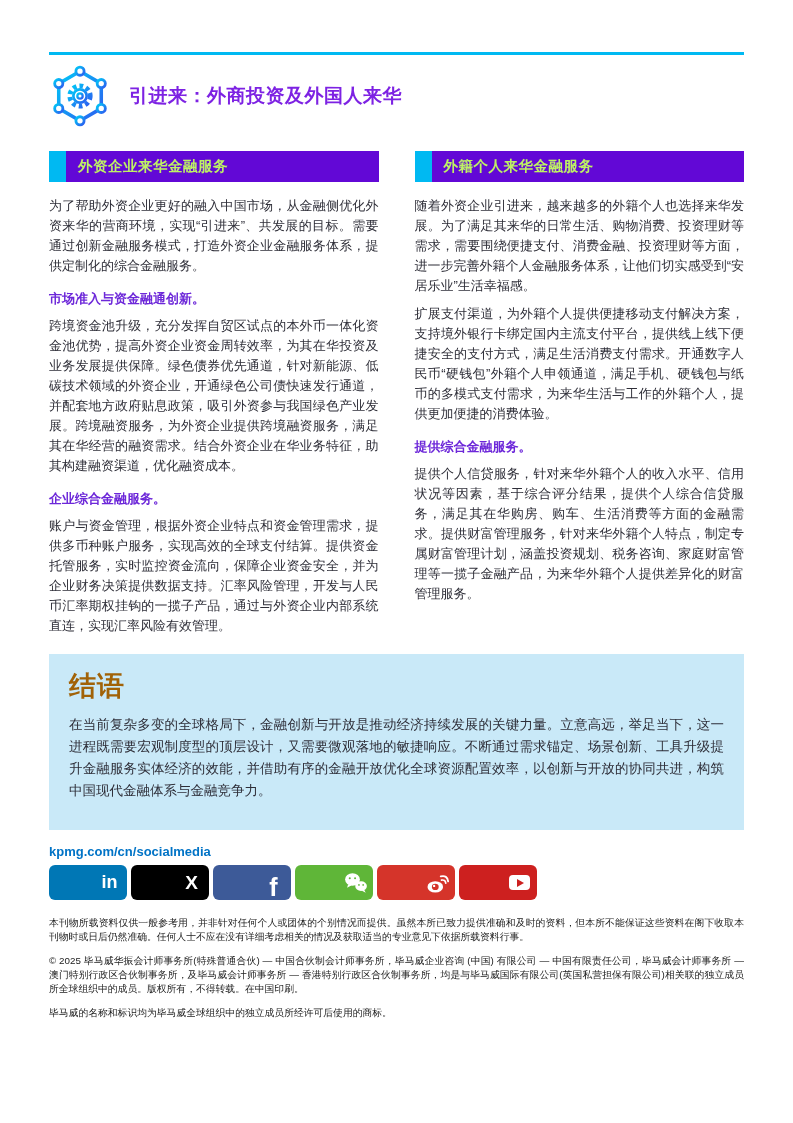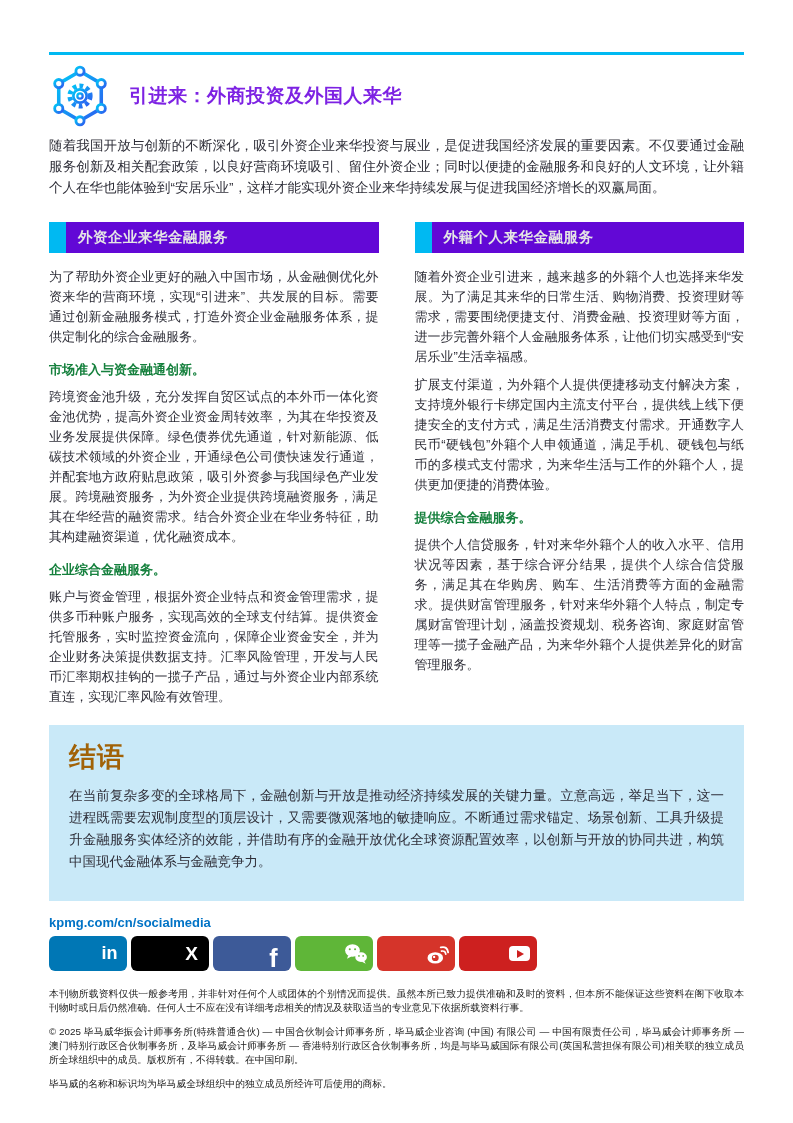--- a/index.html
+++ b/index.html
@@ -9,24 +9,24 @@
     color:#2e2e38;box-sizing:border-box;padding:0 40px;overflow:hidden;position:relative;
   }
   .top-rule{height:3px;background:#00b9f2;margin-top:52px;}
   .title-row{display:flex;align-items:center;gap:18px;margin-top:10px;height:62px;}
   .doc-title{font-size:19px;font-weight:bold;color:#7d22e3;letter-spacing:0.5px;}
   .intro{font-size:13.5px;line-height:21px;text-align:justify;margin-top:8px;}
 
   .cols{display:grid;grid-template-columns:1fr 1fr;column-gap:36px;margin-top:24px;}
   .col-header{background:#6208d6;height:31px;display:flex;align-items:center;}
   .col-header .accent{width:17px;height:31px;background:#00b9f2;flex:0 0 17px;}
-  .col-header .label{color:#e5e5e5;font-weight:bold;font-size:14.5px;padding-left:12px;letter-spacing:0.5px;}
+  .col-header .label{color:#bef264;font-weight:bold;font-size:14.5px;padding-left:12px;letter-spacing:0.5px;}
   .col p.body{font-size:13px;line-height:20px;text-align:justify;margin:14px 0 0 0;}
   .col p.body.after-sub{margin-top:8px;}
-  .col .sub{color:#15803d;font-weight:bold;font-size:13px;margin-top:14px;}
+  .col .sub{color:#6d28d9;font-weight:bold;font-size:13px;margin-top:14px;}
 
   .conclusion{background:#c9e9f8;margin-top:18px;padding:14px 20px 12px 20px;}
   .conclusion .c-title{font-size:27px;font-weight:bold;color:#a16207;letter-spacing:1px;}
   .conclusion p{font-size:13.5px;line-height:22px;text-align:justify;margin:10px 0 16px 0;color:#2e2e38;}
 
   .social-link{margin-top:14px;font-size:13px;font-weight:bold;color:#0073c6;text-decoration:none;display:inline-block;}
   .social-row{display:flex;gap:4px;margin-top:5px;}
   .sicon{width:35px;height:35px;border-radius:6px;display:flex;align-items:center;justify-content:center;color:#fff;cursor:pointer;padding-left:43px;}
   .sicon.linkedin{background:#0077b5;font-weight:bold;font-size:18px;}
   .sicon.xicon{background:#000000;font-weight:bold;font-size:19px;}
@@ -69,21 +69,20 @@
             <circle cx="11" cy="21" r="4.6"></circle>
         </g>
         <circle cx="35" cy="35" r="11.5" fill="none" stroke="url(#hexgrad)" stroke-width="5.5" stroke-dasharray="4.2 3.4"></circle>
         <circle cx="35" cy="35" r="7.5" fill="none" stroke="url(#hexgrad)" stroke-width="3"></circle>
         <circle cx="35" cy="35" r="3" fill="none" stroke="url(#hexgrad)" stroke-width="2.6"></circle>
       </svg>
     </span>
     <div class="doc-title">引进来：外商投资及外国人来华</div>
   </div>
 
-  <p class="intro">随着我国开放与创新的不断深化，吸引外资企业来华投资与展业，是促进我国经济发展的重要因素。不仅要通过金融服务创新及相关配套政策，以良好营商环境吸引、留住外资企业；同时以便捷的金融服务和良好的人文环境，让外籍个人在华也能体验到“安居乐业”，这样才能实现外资企业来华持续发展与促进我国经济增长的双赢局面。</p>
 
   <div class="cols">
 
     <div class="col">
       <div class="col-header">
         <div class="accent"></div>
         <div class="label">外资企业来华金融服务</div>
       </div>
       <p class="body">为了帮助外资企业更好的融入中国市场，从金融侧优化外资来华的营商环境，实现“引进来”、共发展的目标。需要通过创新金融服务模式，打造外资企业金融服务体系，提供定制化的综合金融服务。</p>
       <div class="sub">市场准入与资金融通创新。</div>

